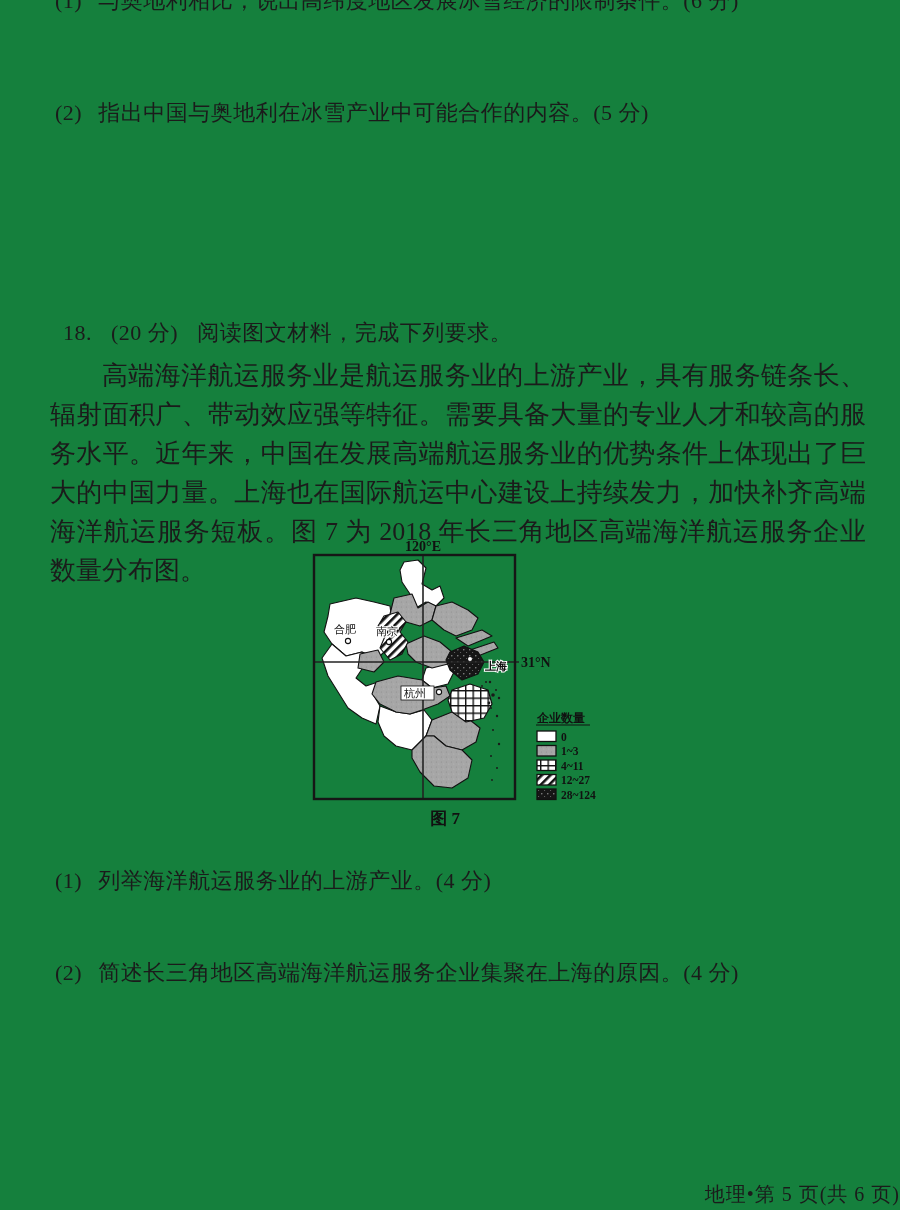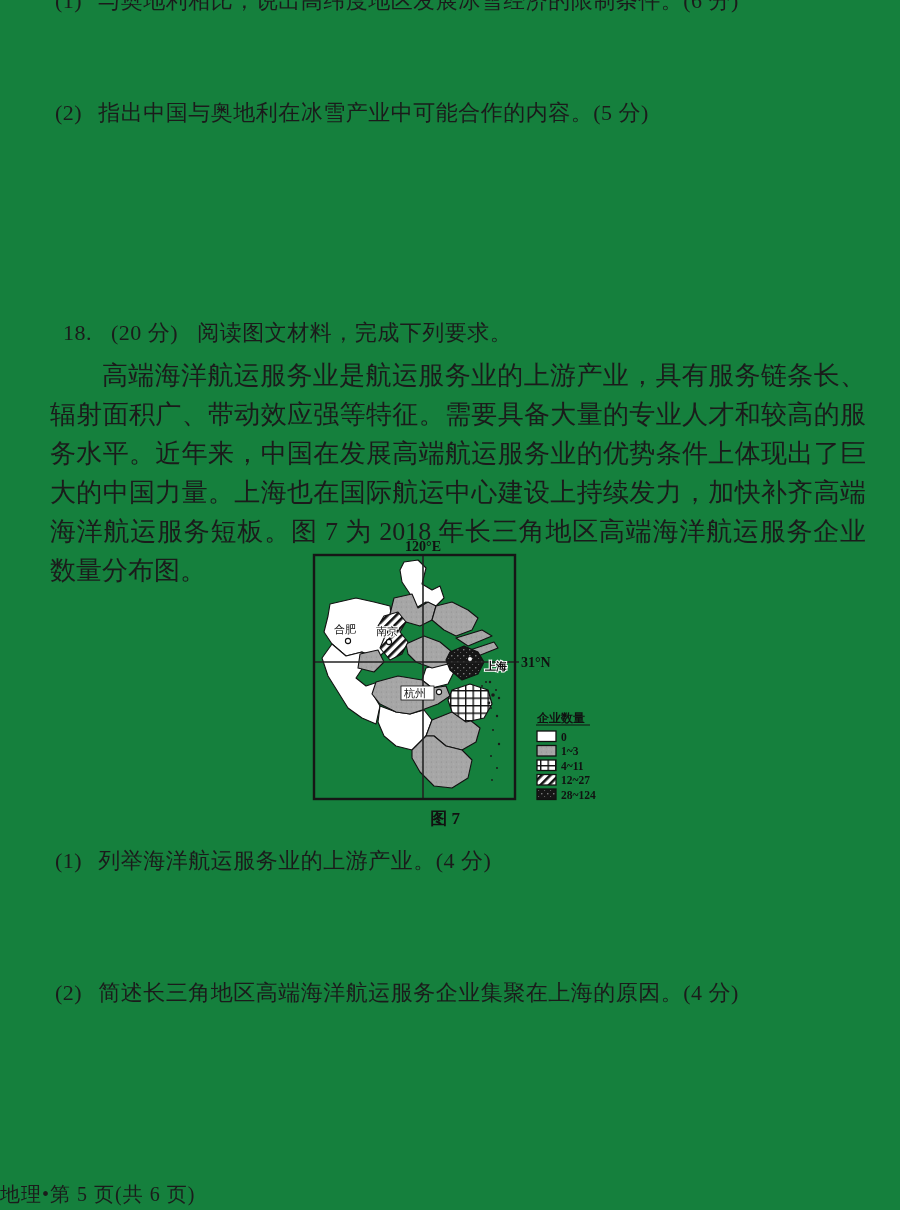--- a/index.html
+++ b/index.html
@@ -34,21 +34,21 @@
     text-indent:2em;
     margin:0;
   }
   #figure-wrap{
     position:absolute;
     left:300px;top:540px;width:320px;height:300px;
   }
   #page-footer{
     position:absolute;
     left:0;top:1181px;width:100%;
-    text-align:left;
+    text-align:right;
     font-size:20px;letter-spacing:1px;
   }
   svg text{font-family:"Liberation Serif","DejaVu Serif",serif;}
 </style>
 </head>
 <body>
 
 <div id="page">
 
   <div class="qline" style="top:-14px;">
@@ -177,24 +177,24 @@
         <text x="261" y="244" font-size="11.5" font-weight="bold" fill="#111">12~27</text>
 
         <rect x="237" y="249" width="19" height="10.5" fill="url(#pat-dark)" stroke="#111" stroke-width="1.3"></rect>
         <text x="261" y="258.5" font-size="11.5" font-weight="bold" fill="#111">28~124</text>
       </g>
 
       <text x="145" y="284" text-anchor="middle" font-size="17" font-weight="bold" fill="#111">图 7</text>
     </svg>
   </div>
 
-  <div class="qline" style="top:846px;">
+  <div class="qline" style="top:866px;">
     <span class="qnum">(1)</span><span>列举海洋航运服务业的上游产业。(4 分)</span>
   </div>
 
-  <div class="qline" style="top:978px;">
+  <div class="qline" style="top:958px;">
     <span class="qnum">(2)</span><span>简述长三角地区高端海洋航运服务企业集聚在上海的原因。(4 分)</span>
   </div>
 
 
   <div id="page-footer">地理•第 5 页(共 6 页)</div>
 
 </div>
 
 </body></html>

